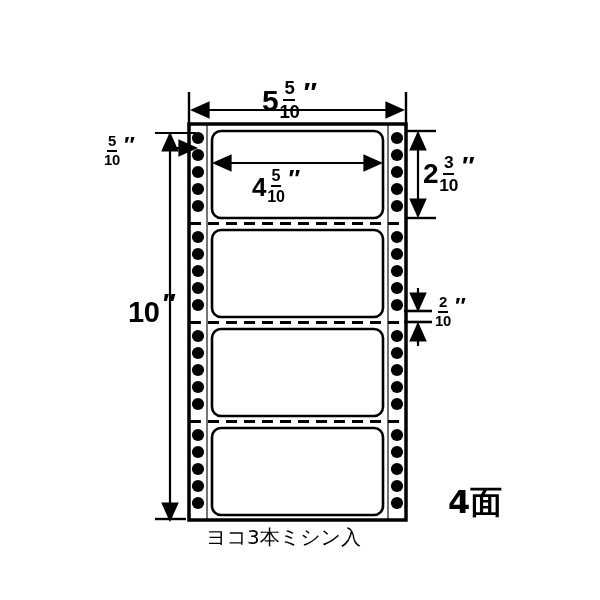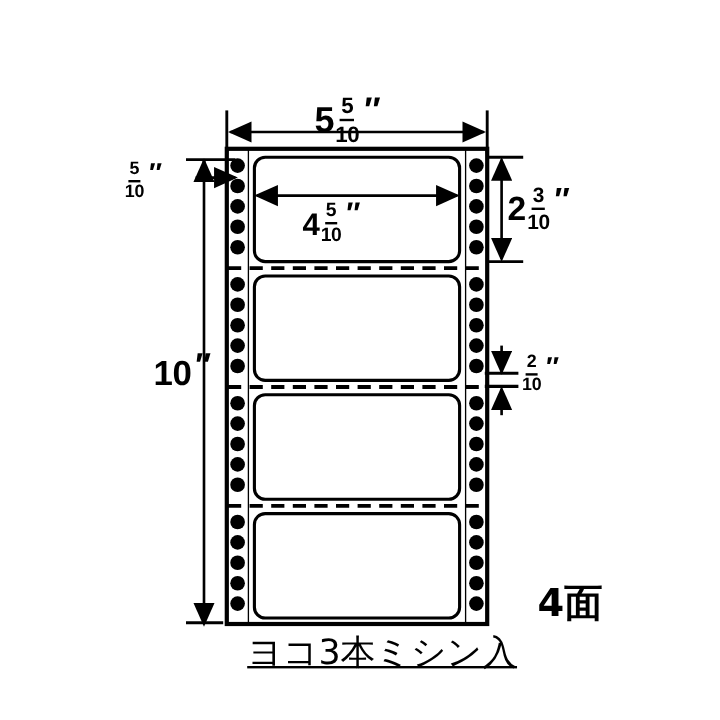--- a/index.html
+++ b/index.html
@@ -84,25 +84,24 @@
     font-size: 28px;
   }
   #dim-gap {
     left: 434px; top: 295px;
     font-size: 24px;
   }
   #caption-perforation {
     position: absolute;
     left: 206px;
     top: 524px;
-    font-size: 29px;
+    font-size: 20px;
     font-weight: 400;
     white-space: nowrap;
     font-family: "DejaVu Sans", "Liberation Sans", sans-serif;
-    text-decoration: underline;
   }
   #count-badge {
     position: absolute;
     left: 448px;
     top: 481px;
     font-size: 32px;
     font-weight: 700;
     white-space: nowrap;
     font-family: "DejaVu Sans", "Liberation Sans", sans-serif;
   }

